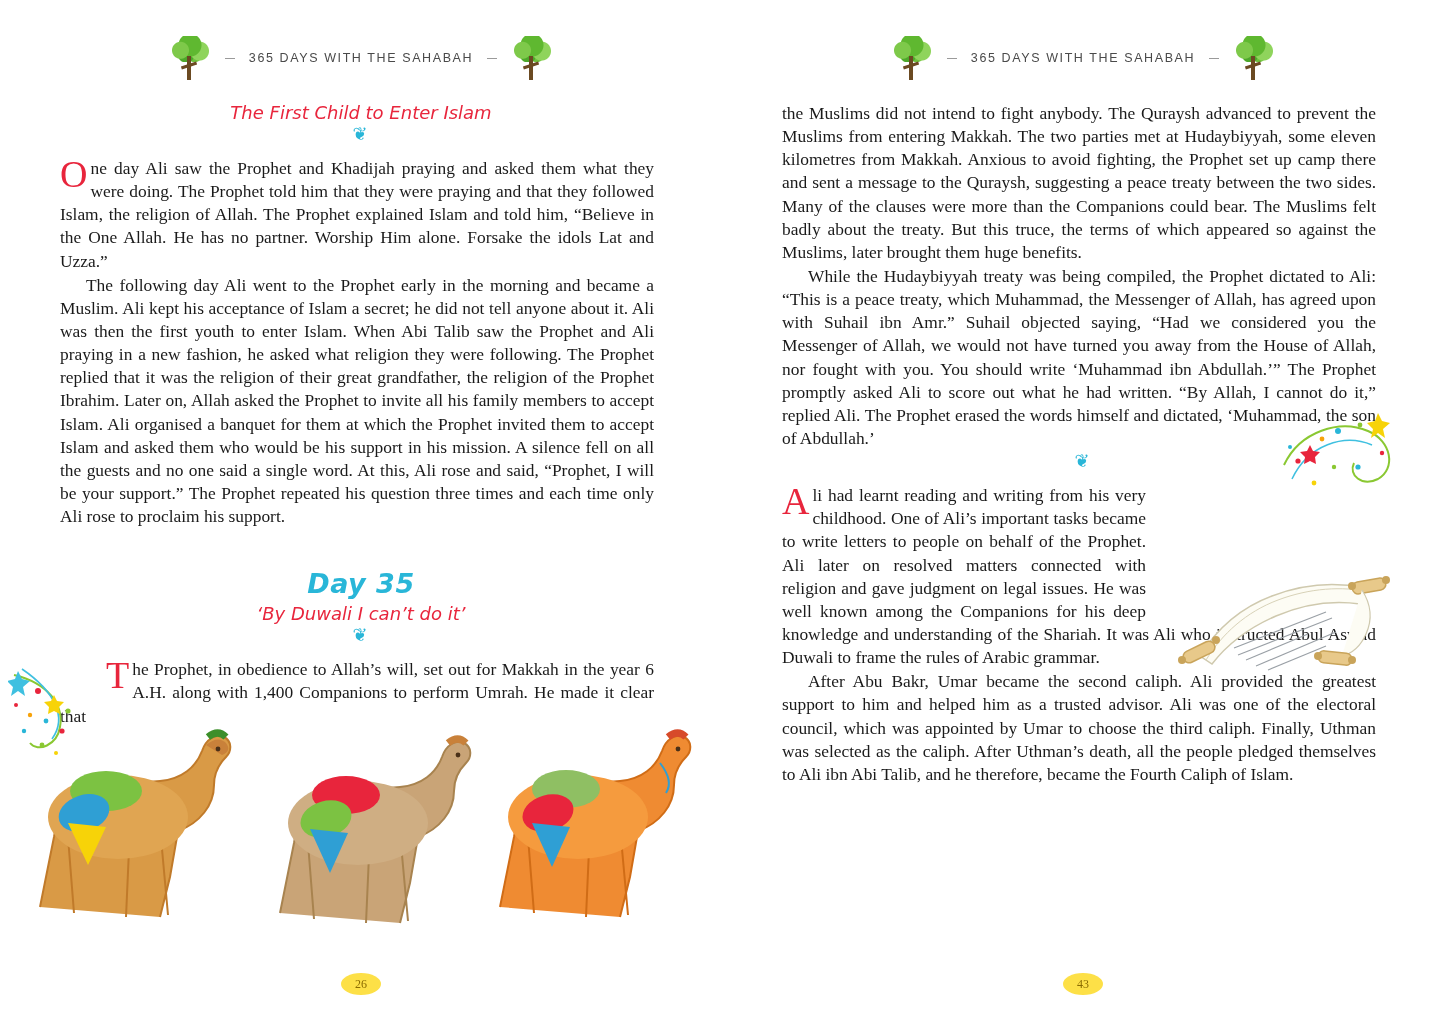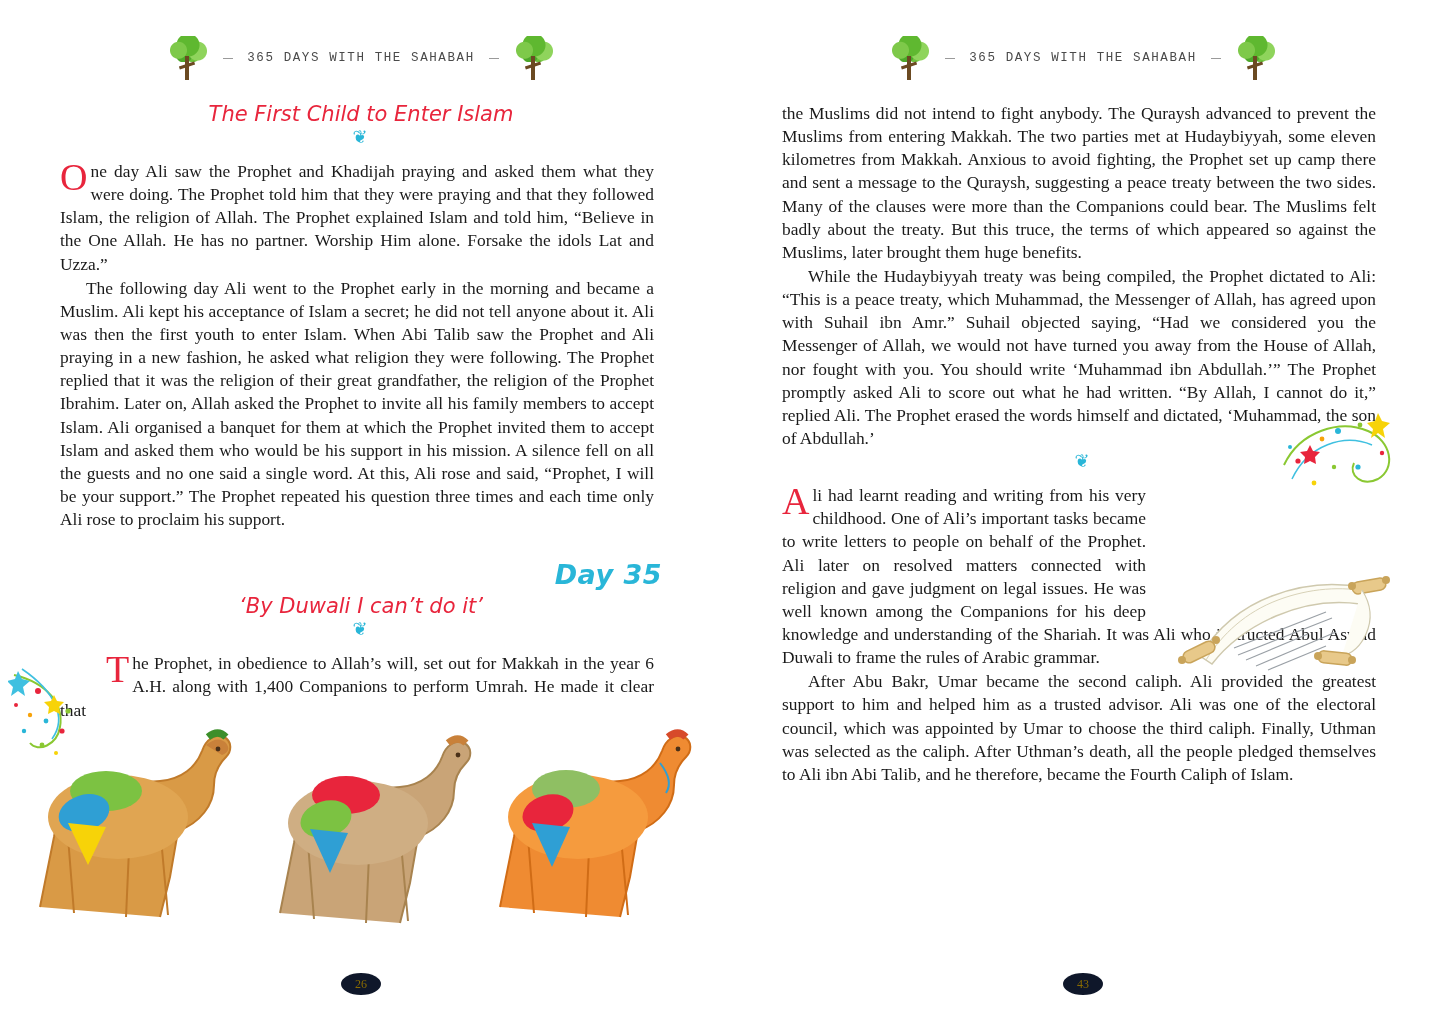--- a/index.html
+++ b/index.html
@@ -33,21 +33,21 @@
   
   .running-head {
     display: flex;
     align-items: center;
     justify-content: center;
     gap: 14px;
     height: 56px;
     margin-bottom: 16px;
   }
   .running-head .rh-text {
-    font-family: Liberation Mono, monospace;
+    font-family: Liberation Sans, sans-serif;
     font-size: 12.5px;
     letter-spacing: 1.6px;
     color: #4a4a4a;
     white-space: nowrap;
   }
   .rule-left, .rule-right {
     height: 1px;
     background: #9a9a9a;
     width: 10px;
   }
@@ -90,21 +90,21 @@
     font-size: 27px;
     color: #29b6d8;
     letter-spacing: 0.5px;
     margin: 14px 0 4px 0;
     font-style: italic;
     font-weight: bold;
   }
   .day-subtitle {
     text-align: center;
     font-family: "DejaVu Sans", sans-serif;
-    font-size: 21px;
+    font-size: 18px;
     color: #e8253c;
     font-style: italic;
     margin: 0 0 2px 0;
   }
   .ornament {
     text-align: center;
     color: #29b6d8;
     font-size: 18px;
     letter-spacing: 2px;
     margin: 2px 0 14px 0;
@@ -133,21 +133,21 @@
 
   
   .page-number {
     position: absolute;
     bottom: 32px;
     left: 50%;
     transform: translateX(-50%);
     width: 40px;
     height: 22px;
     border-radius: 50%;
-    background: #0f172a;
+    background: #fde047;
     color: #8a6b00;
     font-size: 12px;
     display: flex;
     align-items: center;
     justify-content: center;
     font-family: "Liberation Serif", serif;
   }
 
   
   .camels {
@@ -201,21 +201,21 @@
           <span class="trunk"></span>
       </span>
     </div>
 
     <div class="day-subtitle">The First Child to Enter Islam</div>
     <div class="ornament">❦</div>
 
     <p class="body dropcap">One day Ali saw the Prophet and Khadijah praying and asked them what they were doing. The Prophet told him that they were praying and that they followed Islam, the religion of Allah. The Prophet explained Islam and told him, “Believe in the One Allah. He has no partner. Worship Him alone. Forsake the idols Lat and Uzza.”</p>
     <p class="body">The following day Ali went to the Prophet early in the morning and became a Muslim. Ali kept his acceptance of Islam a secret; he did not tell anyone about it. Ali was then the first youth to enter Islam. When Abi Talib saw the Prophet and Ali praying in a new fashion, he asked what religion they were following. The Prophet replied that it was the religion of their great grandfather, the religion of the Prophet Ibrahim. Later on, Allah asked the Prophet to invite all his family members to accept Islam. Ali organised a banquet for them at which the Prophet invited them to accept Islam and asked them who would be his support in his mission. A silence fell on all the guests and no one said a single word. At this, Ali rose and said, “Prophet, I will be your support.” The Prophet repeated his question three times and each time only Ali rose to proclaim his support.</p>
 
-    <div class="day-title" style="margin-top:28px;text-align:right;">Day 35</div>
+    <div class="day-title" style="margin-top:40px;">Day 35</div>
     <div class="day-subtitle">‘By Duwali I can’t do it’</div>
     <div class="ornament">❦</div>
 
     <p class="body dropcap"><span style="float: left; width: 46px; height: 44px;"></span>The Prophet, in obedience to Allah’s will, set out for Makkah in the year 6 A.H. along with 1,400 Companions to perform Umrah. He made it clear that</p>
 
     <svg class="confetti-left" viewBox="0 0 140 120">
       <path d="M6 10 C40 18 56 40 52 62 C49 80 30 88 22 78" fill="none" stroke="#8ac832" stroke-width="2"></path>
       <path d="M14 4 C46 26 60 52 44 74" fill="none" stroke="#3fc0e0" stroke-width="1.6"></path>
       <polygon points="10,6 14,14 22,16 15,22 17,31 10,26 3,31 5,22 -1,16 7,14" fill="#3fc0e0"></polygon>
       <polygon points="46,30 49,36 56,37 51,42 52,49 46,46 40,49 41,42 36,37 43,36" fill="#f7d308"></polygon>

